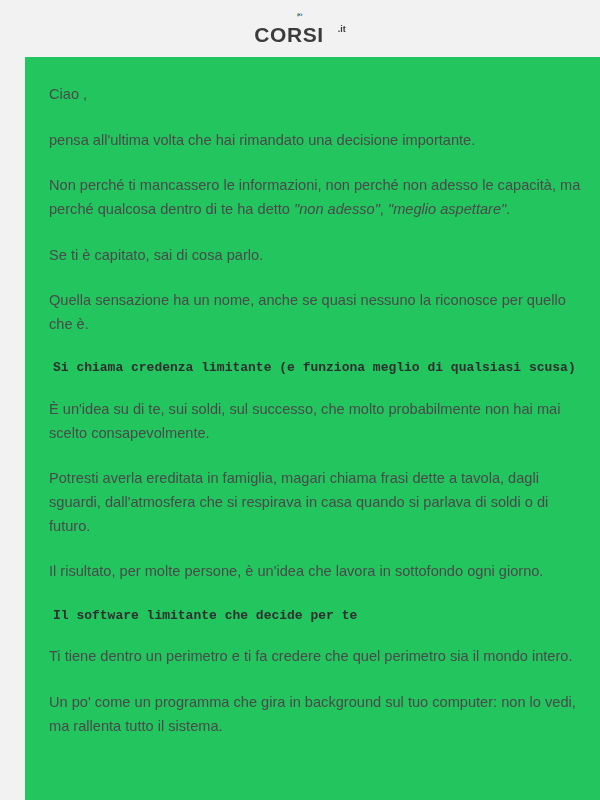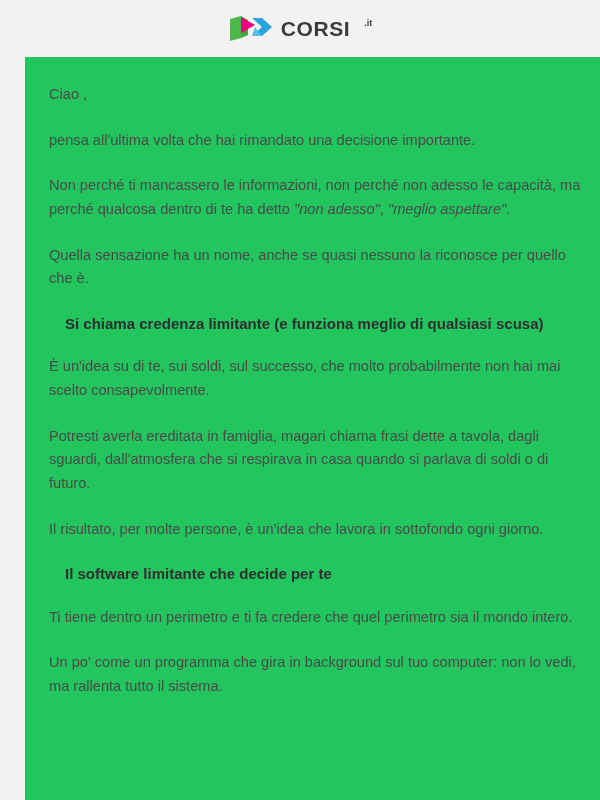--- a/index.html
+++ b/index.html
@@ -31,20 +31,21 @@
     align-items: center;
     justify-content: center;
     box-sizing: border-box;
   }
 
   .logo {
     display: flex;
     align-items: center;
     gap: 7px;
     height: 32px;
+    flex-direction: column;
   }
 
   .logo-mark {
     width: 46px;
     height: 30px;
     display: block;
   }
 
   .logo-text {
     display: flex;
@@ -84,23 +85,23 @@
 
   .body-copy p {
     margin: 0 0 22px 0;
     font-family: "Liberation Sans", sans-serif;
     font-size: 14.6px;
     line-height: 1.62;
     color: #4a4a4a;
   }
 
   .body-copy h3 {
-    margin: 0 0 20px 16px;
-    font-family: Liberation Sans, sans-serif;
-    font-size: 15px;
+    margin: 0 0 20px 4px;
+    font-family: Liberation Mono, monospace;
+    font-size: 13px;
     font-weight: bold;
     line-height: 1.5;
     color: #2f2f2f;
   }
 
   .body-copy em {
     font-style: italic;
   }
 </style>
 </head>
@@ -129,20 +130,21 @@
 
   <div class="card">
     <div class="body-copy">
 
       <p>Ciao ,</p>
 
       <p>pensa all'ultima volta che hai rimandato una decisione importante.</p>
 
       <p><span>Non perché ti mancassero le informazioni, non perché non adesso le capacità, ma perché qualcosa dentro di te ha detto </span><em>"non adesso"</em><span>, </span><em>"meglio aspettare"</em><span>.</span></p>
 
+      <p>Se ti è capitato, sai di cosa parlo.</p>
 
       <p>Quella sensazione ha un nome, anche se quasi nessuno la riconosce per quello che è.</p>
 
       <h3>Si chiama credenza limitante (e funziona meglio di qualsiasi scusa)</h3>
 
       <p>È un'idea su di te, sui soldi, sul successo, che molto probabilmente non hai mai scelto consapevolmente.</p>
 
       <p>Potresti averla ereditata in famiglia, magari chiama frasi dette a tavola, dagli sguardi, dall'atmosfera che si respirava in casa quando si parlava di soldi o di futuro.</p>
 
 

